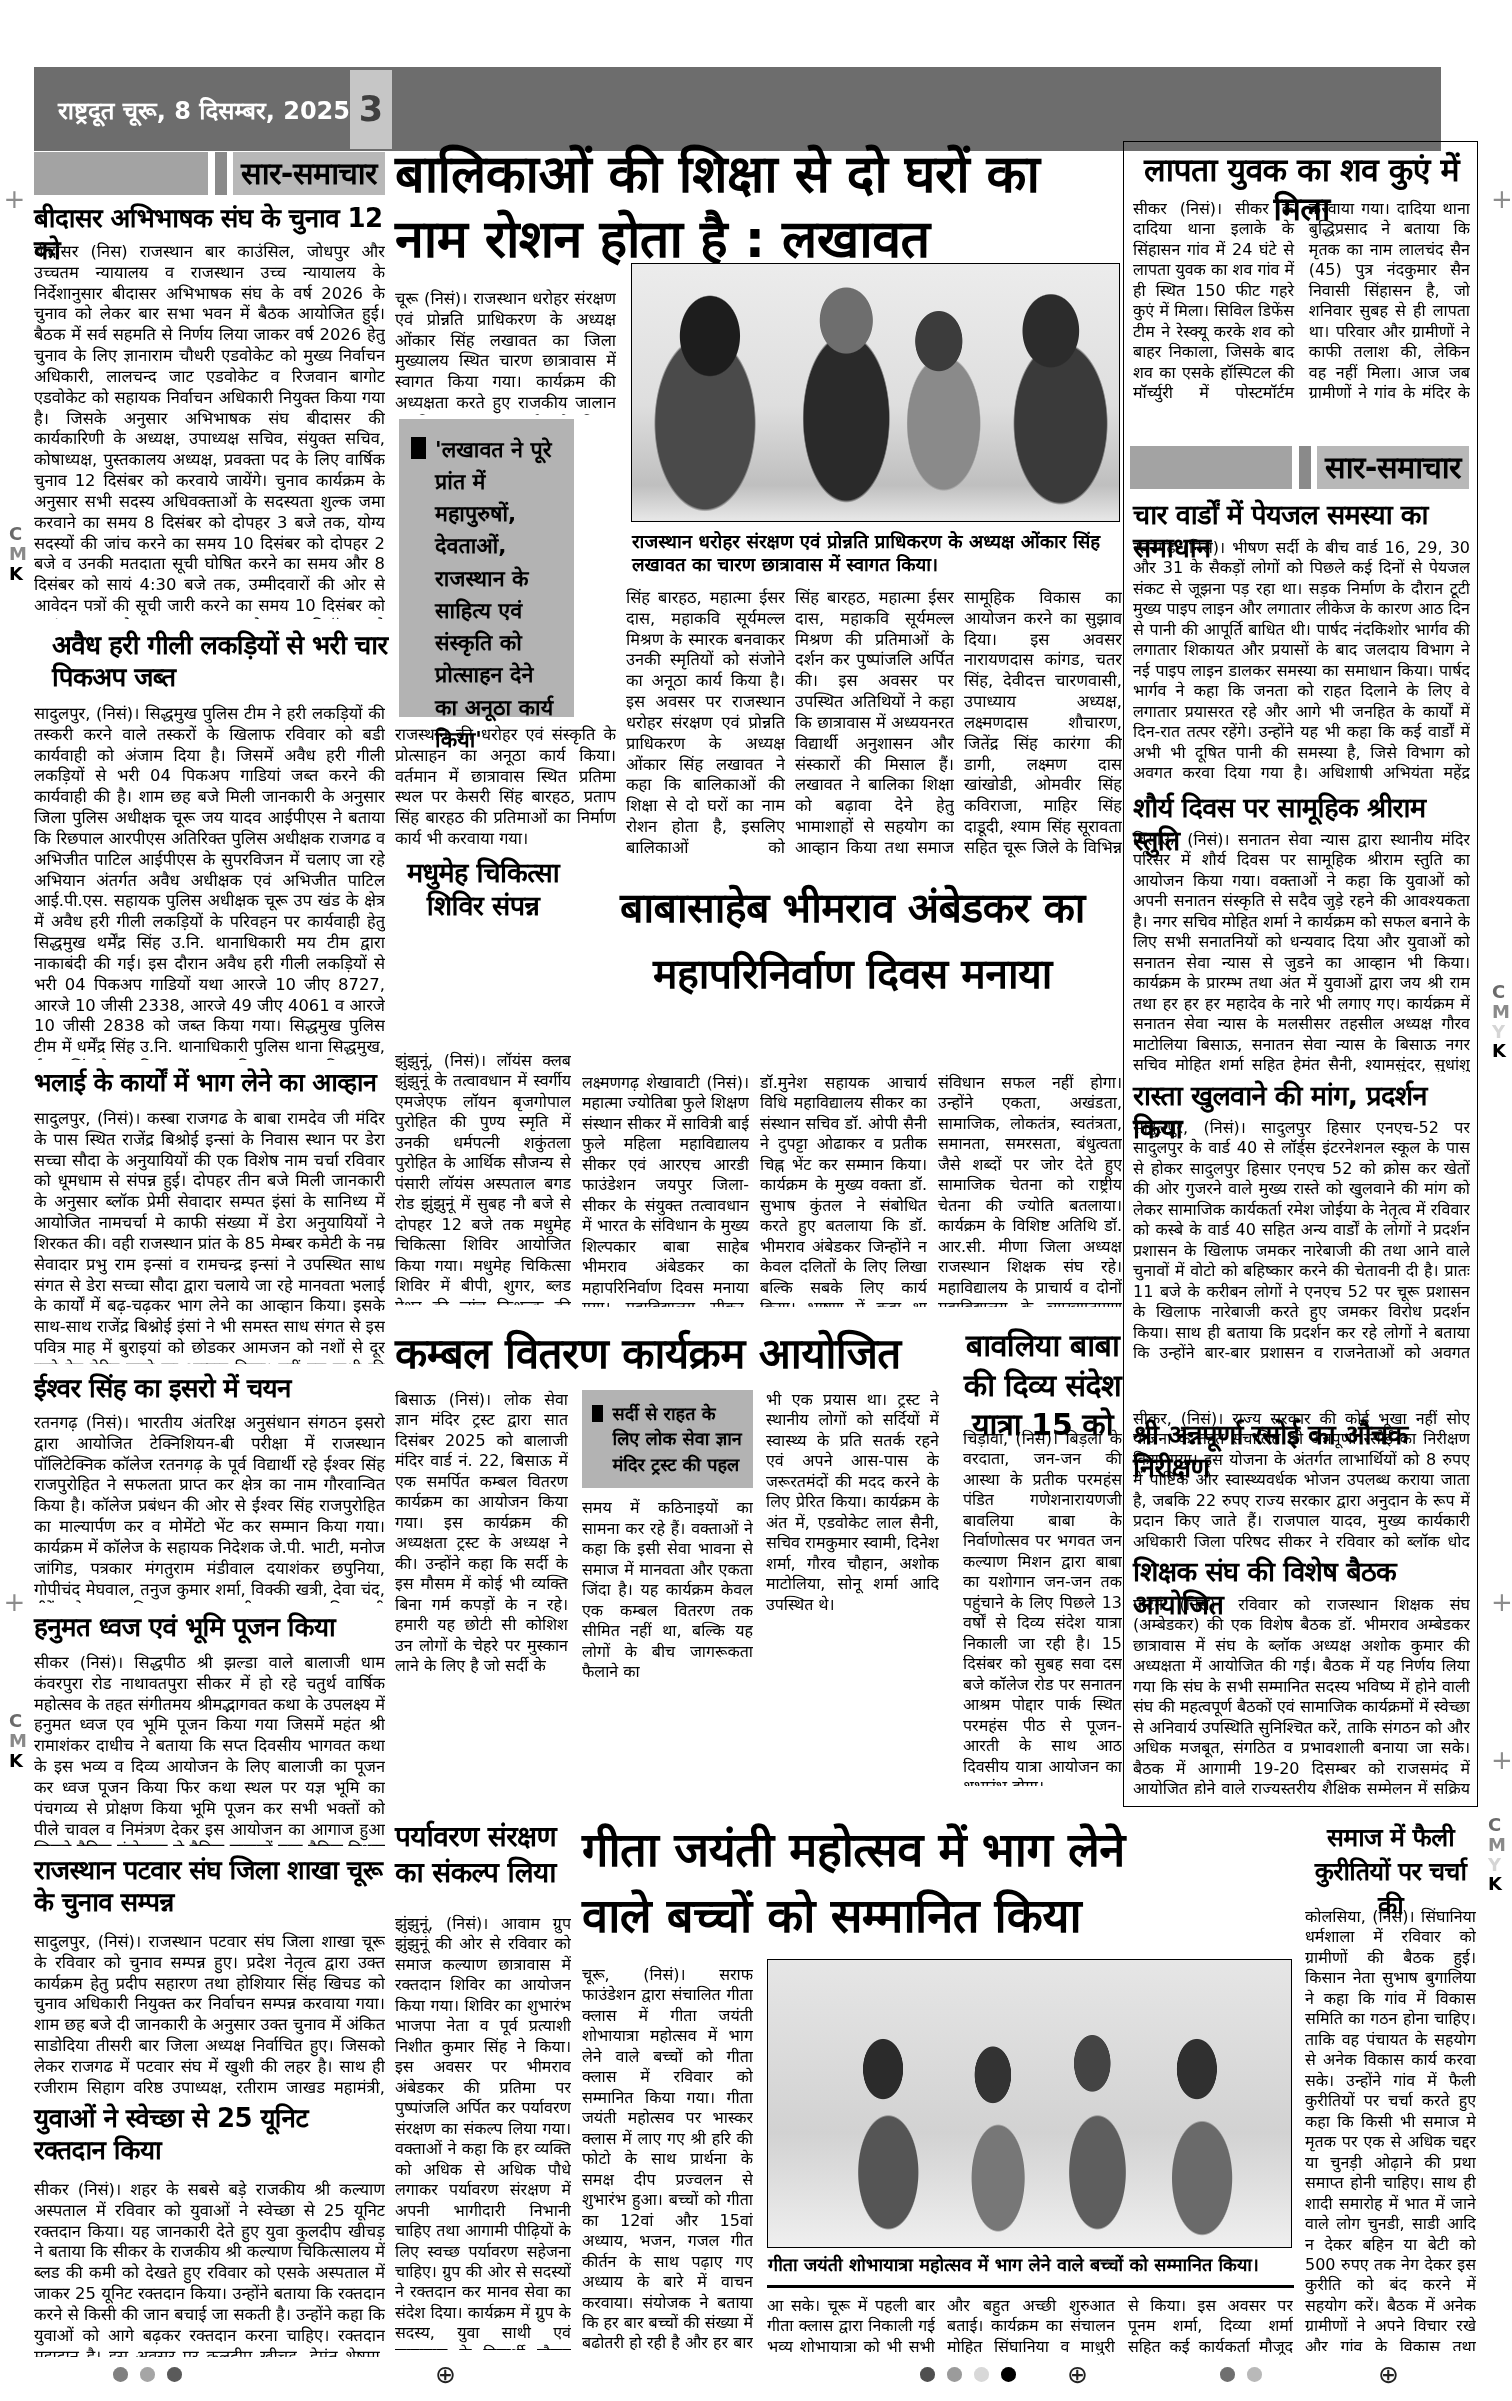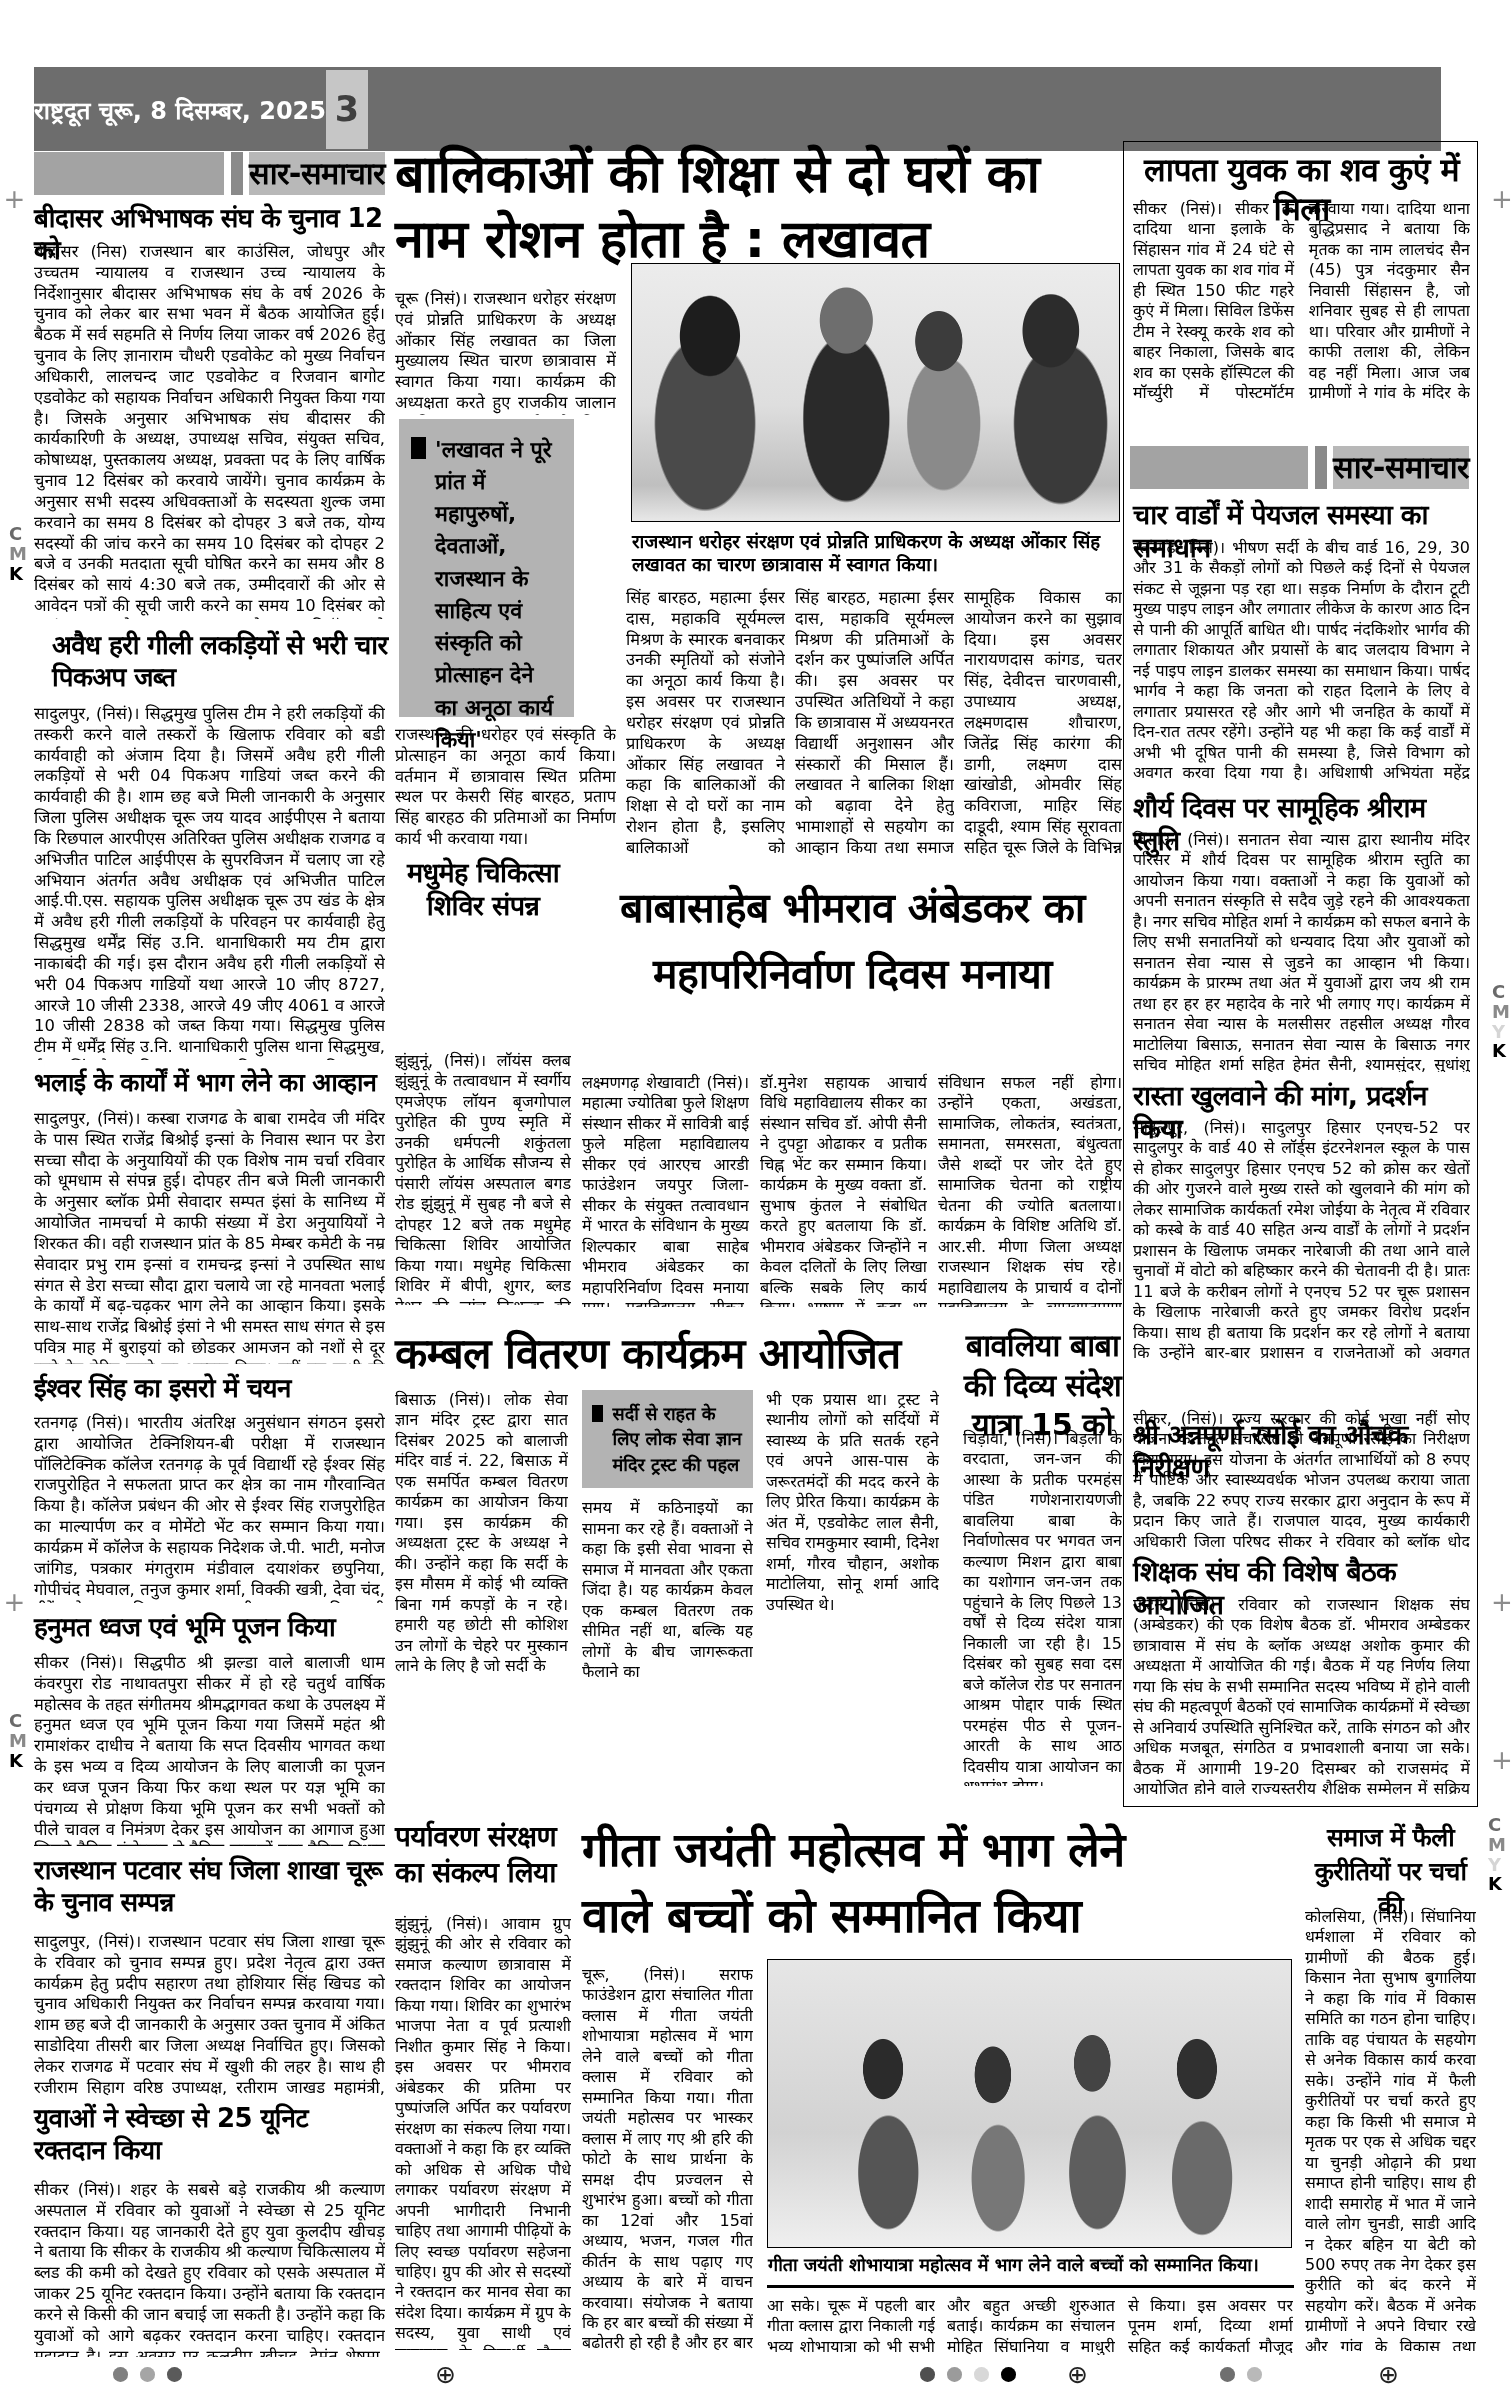--- a/index.html
+++ b/index.html
@@ -2,30 +2,30 @@
 <html style="font-size:9px"><head>
 <meta charset="utf-8">
 <style>
   html,body{margin:0;padding:0;}
   body{width:1512px;height:2401px;position:relative;background:#ffffff;
        font-family:"DejaVu Sans",sans-serif;color:#000;overflow:hidden;}
   .abs{position:absolute;box-sizing:border-box;}
   .bt{font-size:16.4px;line-height:1.27;text-align:justify;overflow:hidden;}
   .bt2{font-size:16px;line-height:1.28;text-align:justify;overflow:hidden;}
   .masthead{background:#6d6d6d;color:#fff;display:flex;align-items:center;}
-  .masthead .mleft{font-size:24px;font-weight:bold;padding-left:0;flex:0 0 auto;}
+  .masthead .mleft{font-size:24px;font-weight:bold;padding-left:24px;flex:0 0 auto;}
   .masthead .mcenter{flex:1;text-align:center;font-size:26px;font-weight:bold;}
   .pagenum{background:#c6c6c6;color:#3f3f3f;font-size:35px;font-weight:bold;
            width:42px;height:79px;display:flex;align-items:center;justify-content:center;
            margin-right:2.3px;}
   .secbar{display:flex;align-items:stretch;height:43px;}
   .secbar .bar{flex:1;background:#a3a3a3;margin-right:6.8px;}
   .secbar .tick{width:12.4px;background:#8a8a8a;margin-right:5.6px;}
   .secbar .lbl{background:#b8b8b8;font-size:30.5px;font-weight:bold;line-height:43px;
-               padding:0 0;letter-spacing:-0.6px;}
+               padding:0 8px;letter-spacing:-0.6px;}
   .ah{font-weight:bold;letter-spacing:-0.6px;line-height:1.22;}
   .qbox{background:#b3b3b3;padding:14.7px 12.4px;display:flex;gap:9px;}
   .qbox .sq{width:14.7px;height:21.5px;background:#000;flex:0 0 auto;margin-top:3.4px;}
   .qbox .qt{font-size:21.5px;font-weight:bold;line-height:1.5;}
   .photo{border:1.7px solid #000;}
   .photo1{background:
     radial-gradient(ellipse 51px 68px at 16% 28%, #1d1d1d 58%, rgba(0,0,0,0) 60%),
     radial-gradient(ellipse 85px 147px at 15% 62%, #4a4a4a 58%, rgba(0,0,0,0) 60%),
     radial-gradient(ellipse 45px 56px at 44% 22%, #6e6e6e 58%, rgba(0,0,0,0) 60%),
     radial-gradient(ellipse 73px 141px at 44% 60%, #2a2a2a 58%, rgba(0,0,0,0) 60%),

